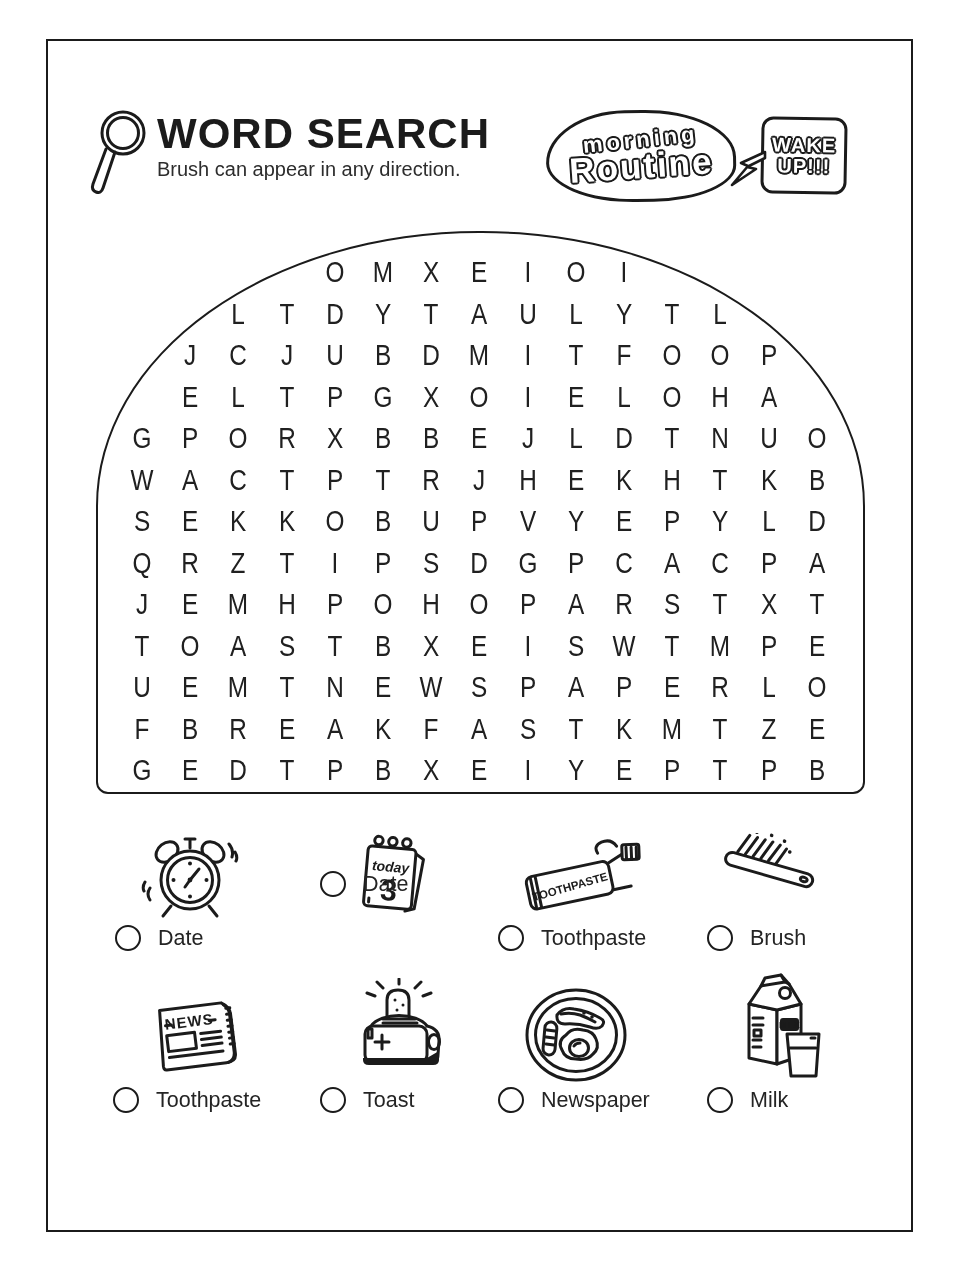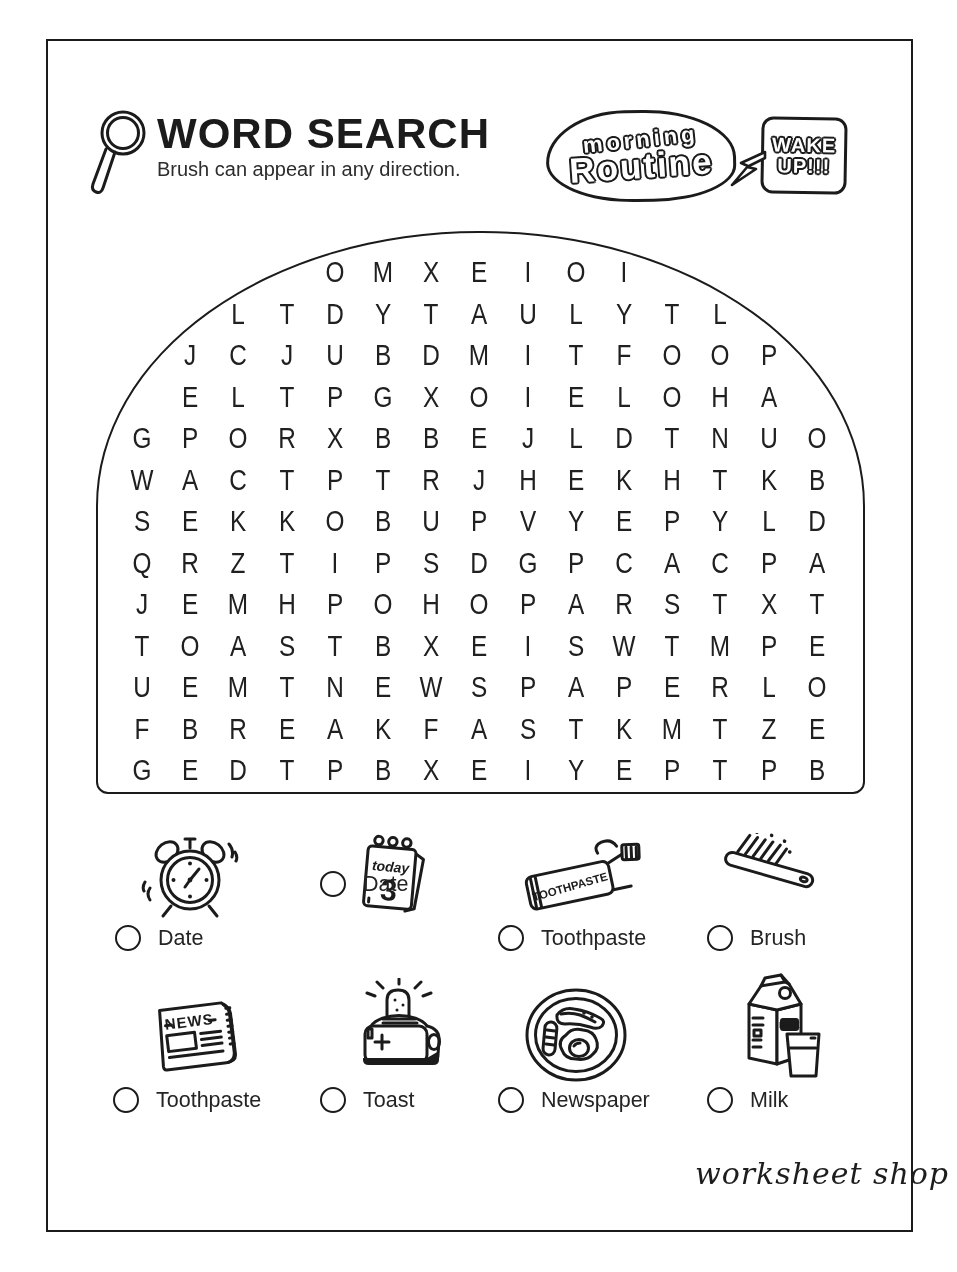--- a/index.html
+++ b/index.html
@@ -408,14 +408,13 @@
   </div>
   <div class="word-item w6">
     <span class="cb"></span>
     <span class="wlabel">Newspaper</span>
   </div>
   <div class="word-item w7">
     <span class="cb"></span>
     <span class="wlabel">Milk</span>
   </div>
 
-  <div class="brand">worksheet shop</div>
 </div>
 
 </body></html>

